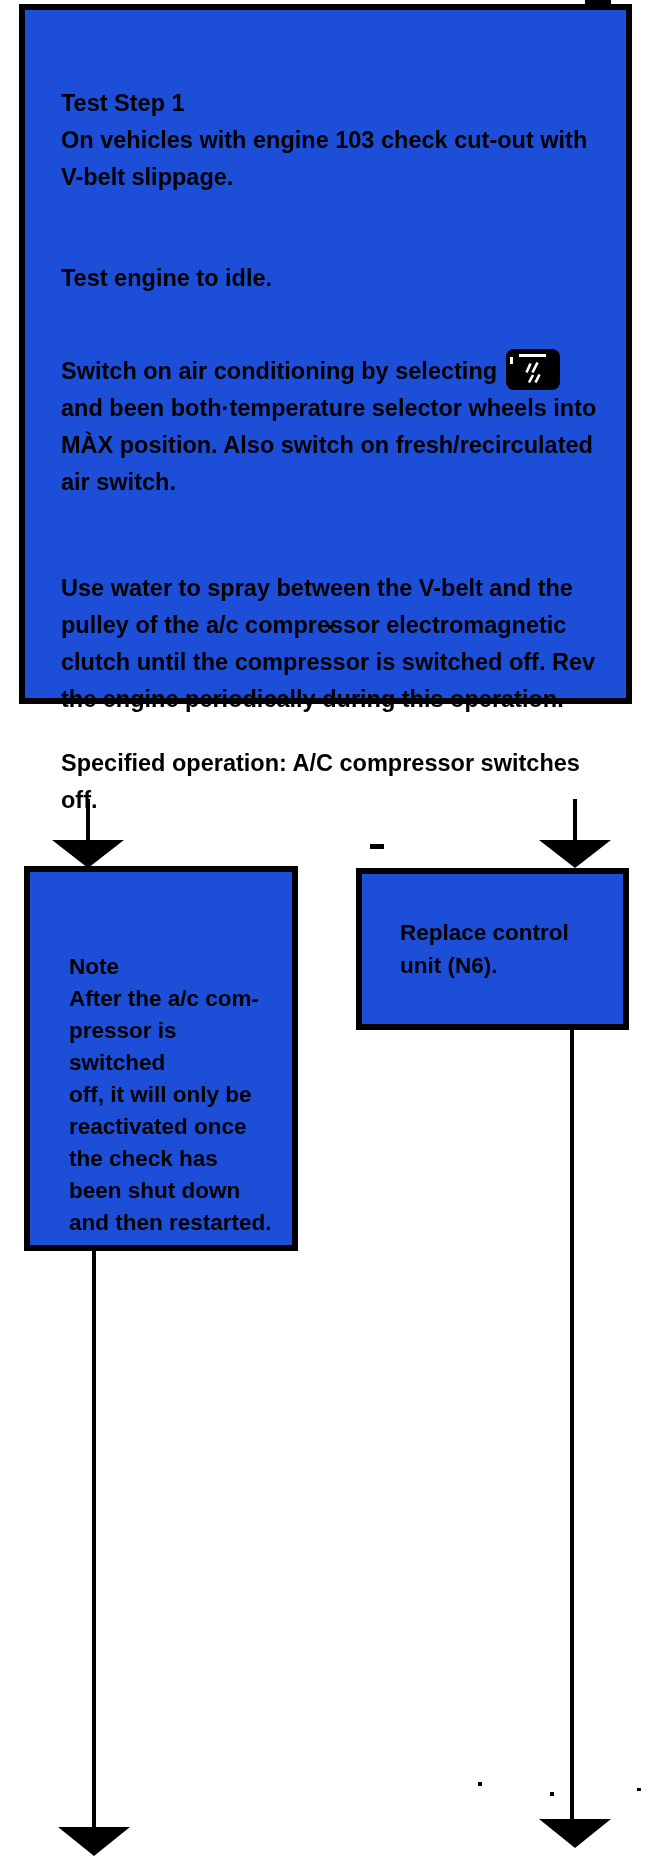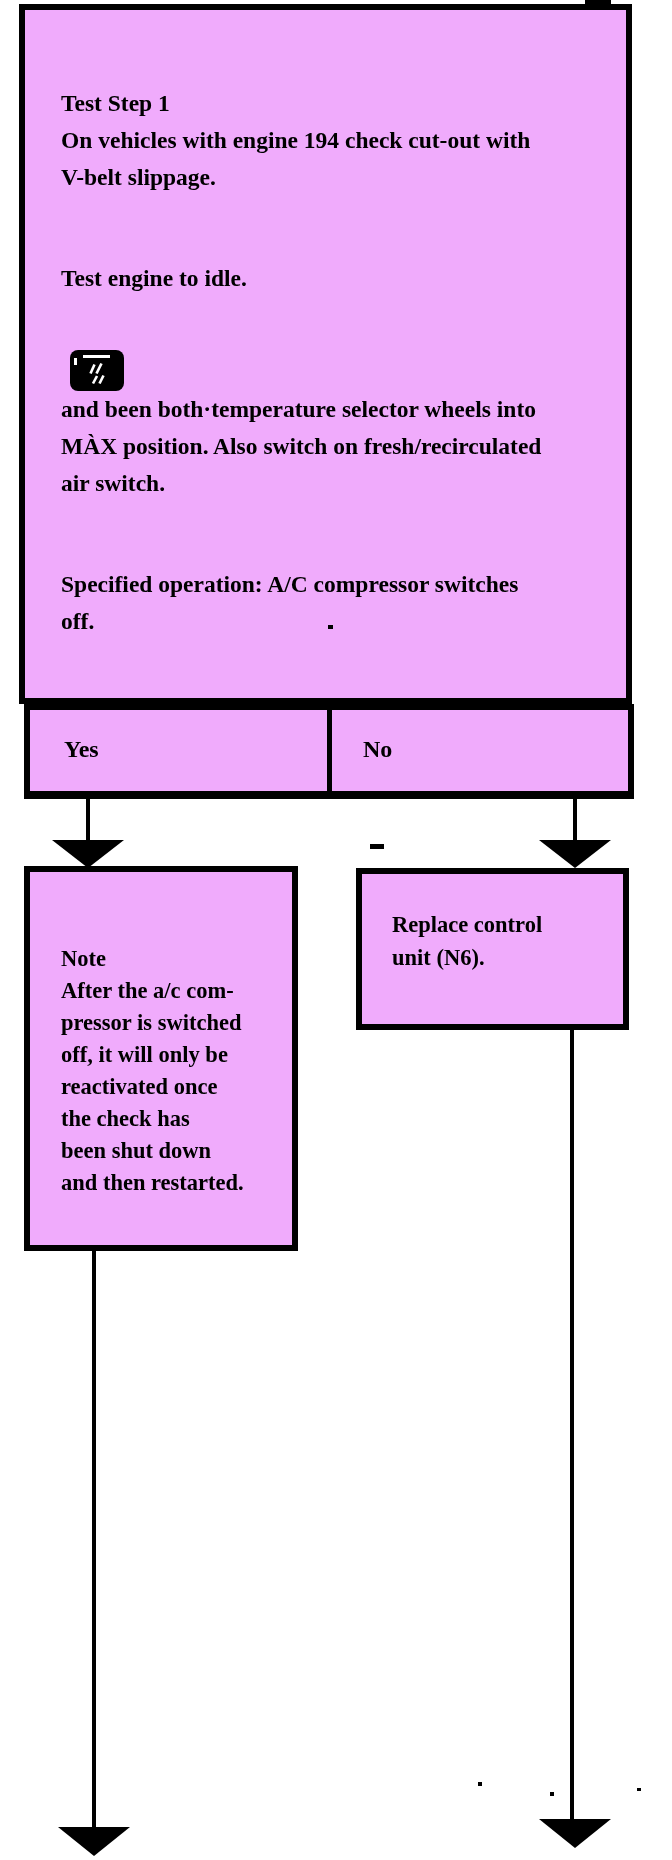--- a/index.html
+++ b/index.html
@@ -2,77 +2,77 @@
 <html><head>
 <meta charset="utf-8">
 <style>
   html,body{margin:0;padding:0;background:#fff;}
   .page{
     position:relative;width:672px;height:1860px;background:#fff;overflow:hidden;
     font-family:"Liberation Sans","DejaVu Sans",sans-serif;
     color:#000;font-weight:700;
     -webkit-font-smoothing:none;
   }
-  .box{position:absolute;border:6px solid #000;box-sizing:border-box;background:#f0abfc;font-family:Liberation Serif, serif;}
+  .box{position:absolute;border:6px solid #000;box-sizing:border-box;background:#1d4ed8;}
   .main-box{left:19px;top:4px;width:613px;height:700px;padding:38px 28px 0 36px;}
   .main-box .para{margin:0;font-size:23.5px;line-height:37px;white-space:pre-line;}
   .para .block{display:block;white-space:pre-line;}
   .mt27{margin-top:27px !important;}
   .mt19{margin-top:19px !important;}
   .mt32{margin-top:32px !important;}
   .answer-row{left:24px;top:704px;width:610px;height:95px;border-bottom-width:8px;display:flex;}
   .answer-cell{font-size:24px;line-height:37px;padding-top:21px;box-sizing:border-box;}
   .answer-yes{width:302px;border-right:5px solid #000;padding-left:34px;}
   .answer-no{flex:1;padding-left:31px;}
   .note-box{left:24px;top:866px;width:274px;height:385px;padding:39px 10px 0 31px;}
-  .note-box .para{margin:0;font-size:22.5px;line-height:32px;white-space:pre-line;}
+  .note-box .para{margin:8px;font-size:22.5px;line-height:32px;white-space:pre-line;}
   .action-box{left:356px;top:868px;width:273px;height:162px;padding:34px 10px 0 30px;}
-  .action-box .para{margin:0;font-size:22.5px;line-height:33px;white-space:pre-line;}
+  .action-box .para{margin:8px;font-size:22.5px;line-height:33px;white-space:pre-line;}
   .vline{position:absolute;width:4px;background:#000;}
   .arrow-head{position:absolute;width:0;height:0;
     border-left:36px solid transparent;border-right:36px solid transparent;
     border-top:28px solid #000;}
   .ac-btn{display:inline-block;width:54px;height:41px;vertical-align:middle;margin-left:9px;margin-top:-6px;}
   .speck{position:absolute;background:#000;}
   .title-line{display:block;}
 </style>
 </head>
 <body>
 
 <div class="page">
 
   <div class="box main-box">
     <p class="para">
-      <span class="title-line">Test Step 1</span><span class="block">On vehicles with engine 194 check cut-out with
+      <span class="title-line">Test Step 1</span><span class="block">On vehicles with engine 103 check cut-out with
 V-belt slippage.</span>
     </p>
     <p class="para mt27">Test engine to idle.</p>
     <p class="para mt19">
-      <span class="ac-btn"><svg width="54" height="41" viewBox="0 0 54 41" xmlns="http://www.w3.org/2000/svg">
+      <span>Switch on air conditioning by selecting</span><span class="ac-btn"><svg width="54" height="41" viewBox="0 0 54 41" xmlns="http://www.w3.org/2000/svg">
             <rect x="0" y="0" width="54" height="41" rx="8" fill="#000"></rect>
             <rect x="13" y="5" width="27" height="3" fill="#fff"></rect>
             <rect x="4" y="8" width="3" height="7" fill="#fff"></rect>
             <g stroke="#fff" stroke-width="2.6" stroke-linecap="butt">
               <line x1="24.5" y1="14.5" x2="20.5" y2="23.5"></line>
               <line x1="31.5" y1="13.5" x2="26.5" y2="23.5"></line>
               <line x1="27" y1="26" x2="23" y2="33.5"></line>
               <line x1="33.5" y1="25.5" x2="29.5" y2="33.5"></line>
             </g>
           </svg></span><span class="block">and been both·temperature selector wheels into
 MÀX position. Also switch on fresh/recirculated
 air switch.</span>
     </p>
+    <p class="para mt32">Use water to spray between the V-belt and the
+pulley of the a/c compressor electromagnetic
+clutch until the compressor is switched off. Rev
+the engine periodically during this operation.</p>
     <p class="para mt27">Specified operation: A/C compressor switches
 off.</p>
   </div>
 
-  <div class="box answer-row">
-    <div class="answer-cell answer-yes"><span>Yes</span></div>
-    <div class="answer-cell answer-no"><span>No</span></div>
-  </div>
 
   <div class="vline" style="left:86px;top:799px;height:43px;"></div>
   <div class="arrow-head" style="left:52px;top:840px;"></div>
 
   <div class="vline" style="left:573px;top:799px;height:43px;"></div>
   <div class="arrow-head" style="left:539px;top:840px;"></div>
 
   <div class="box note-box">
     <p class="para">
       <span class="title-line">Note</span><span class="block">After the a/c com-

